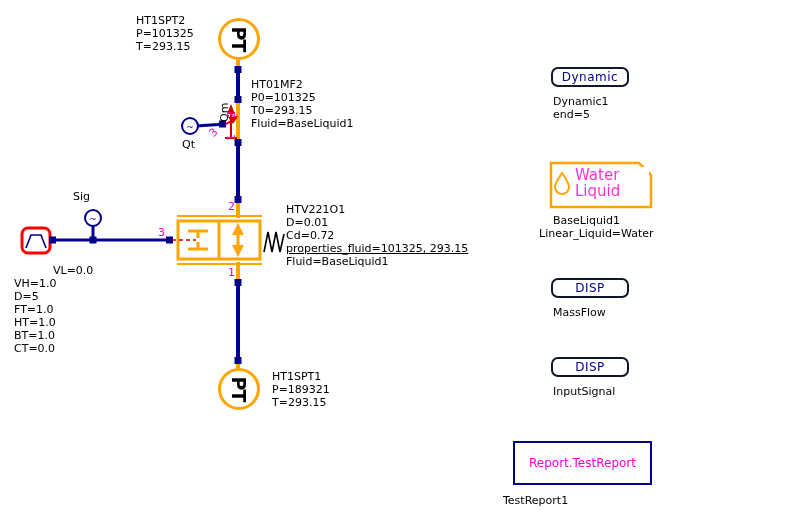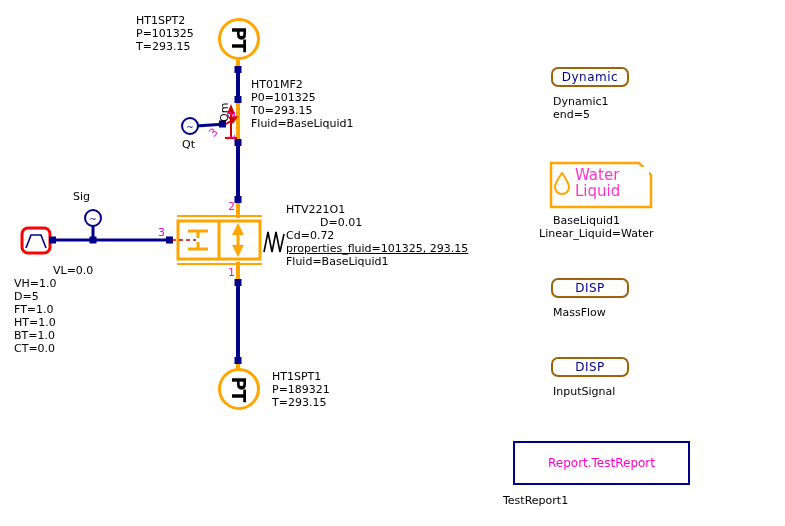--- a/index.html
+++ b/index.html
@@ -3,21 +3,21 @@
 <meta charset="utf-8">
 <style>
   html,body{margin:0;padding:0;background:#ffffff;}
   body{width:785px;height:526px;position:relative;overflow:hidden;
        font-family:"DejaVu Sans","Liberation Sans",sans-serif;}
   #canvas{position:absolute;left:0;top:0;width:785px;height:526px;}
   .txt{position:absolute;white-space:pre;color:#000000;font-size:11px;line-height:13px;
        font-family:"DejaVu Sans","Liberation Sans",sans-serif;}
   .blk{position:absolute;box-sizing:border-box;}
   
-  .navybox{border:2px solid #a16207;border-radius:7px;background:#ffffff;
+  .navybox{border:2px solid #0f172a;border-radius:7px;background:#ffffff;
            color:#00008b;font-size:12px;display:flex;align-items:center;
            justify-content:center;letter-spacing:.5px;}
   
   .reportbox{border:2px solid #00008b;background:#ffffff;color:#ff00cc;font-size:12px;
              display:flex;align-items:center;justify-content:center;}
   
   .tagbox{background:#ffffff;color:#ff33cc;font-size:15px;line-height:16px;}
   
   .ptgauge{border:3px solid #ffa500;border-radius:50%;background:#ffffff;
            display:flex;align-items:center;justify-content:center;}
@@ -121,21 +121,21 @@
 
   <div class="txt" style="left:218px;top:122px;transform:rotate(-90deg);transform-origin:left top;">Qm</div>
 
   <div class="portnum" style="left:228px;top:108px;transform:rotate(-90deg);">2</div>
   <div class="portnum" style="left:228px;top:131px;transform:rotate(-90deg);">1</div>
   <div class="portnum" style="left:210px;top:126px;transform:rotate(-45deg);">3</div>
 
   <div class="txt" style="left:182px;top:138px;">Qt</div>
 
   <div class="txt" style="left:286px;top:203px;">HTV221O1</div>
-  <div class="txt" style="left:286px;top:216px;margin-left:34px;">D=0.01</div>
+  <div class="txt" style="left:286px;top:216px;">D=0.01</div>
   <div class="txt" style="left:286px;top:229px;">Cd=0.72</div>
   <div class="txt" style="left:286px;top:242px;text-decoration:underline;">properties_fluid=101325, 293.15</div>
   <div class="txt" style="left:286px;top:255px;">Fluid=BaseLiquid1</div>
 
   <div class="portnum" style="left:228px;top:200px;">2</div>
   <div class="portnum" style="left:228px;top:266px;">1</div>
   <div class="portnum" style="left:158px;top:226px;">3</div>
 
   <div class="txt" style="left:272px;top:370px;">HT1SPT1</div>
   <div class="txt" style="left:272px;top:383px;">P=189321</div>
@@ -169,18 +169,18 @@
   <div class="blk navybox" style="left:551px;top:278px;width:78px;height:20px;">
     <span>DISP</span>
   </div>
   <div class="txt" style="left:553px;top:306px;">MassFlow</div>
 
   <div class="blk navybox" style="left:551px;top:357px;width:78px;height:20px;">
     <span>DISP</span>
   </div>
   <div class="txt" style="left:553px;top:385px;">InputSignal</div>
 
-  <div class="blk reportbox" style="left:513px;top:441px;width:177px;height:44px;">
+  <div class="blk reportbox" style="left:513px;top:441px;width:139px;height:44px;">
     <span>Report.TestReport</span>
   </div>
   <div class="txt" style="left:503px;top:494px;">TestReport1</div>
 
 </div>
 
 </body></html>

